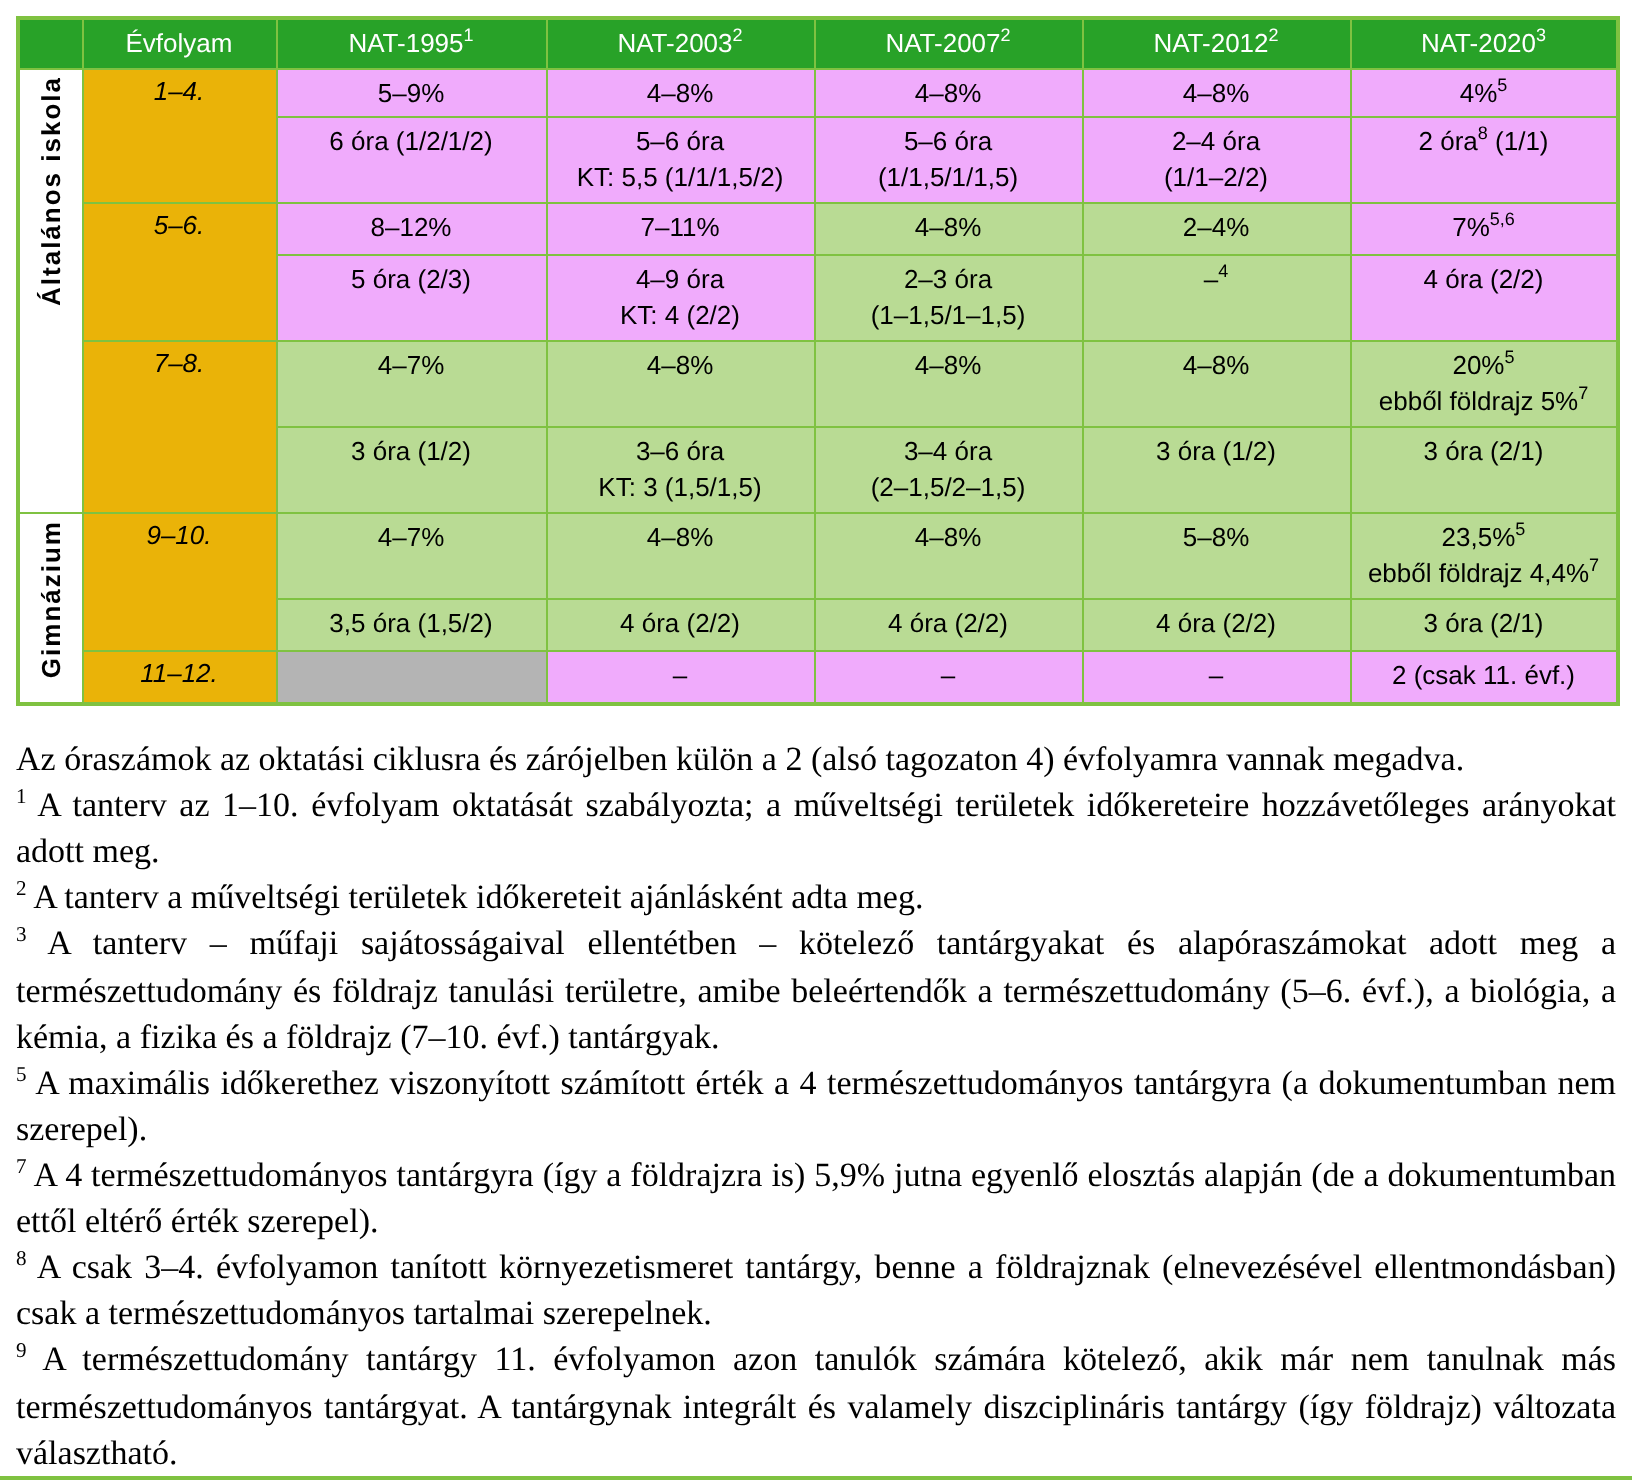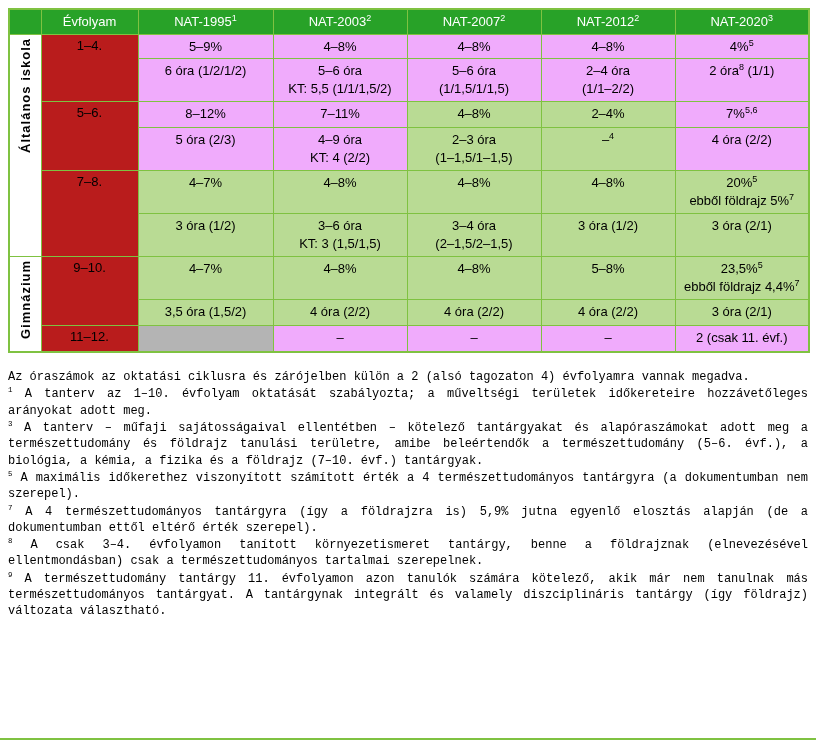--- a/index.html
+++ b/index.html
@@ -35,43 +35,43 @@
     background:var(--header-green);
     color:#fff;
     font-weight:normal;
     vertical-align:middle;
     padding:2px;
   }
   td.hcorner{background:var(--header-green);}
   td.w{background:#f0abfc;}
   td.g{background:var(--cell-green);}
   td.gray{background:var(--gray);}
-  td.evf{background:#b91c1c;font-weight:normal;}
+  td.evf{background:#eab308;font-weight:normal;font-style:italic;}
   td.vlab{
     background:#fff;
     vertical-align:middle;
     padding:0;
   }
   .vert{
     writing-mode:vertical-rl;
     transform:rotate(180deg);
     font-weight:bold;
     font-size:13px;
     letter-spacing:1px;
     margin:0 auto;
     white-space:nowrap;
   }
   .cl{line-height:1.45;}
   td sup{font-size:9px;line-height:0;}
   th sup{font-size:9px;line-height:0;}
   .notes{
     width:800px;
     margin-top:15px;
-    font-family:Liberation Mono, monospace;
-    font-size:12px;
+    font-family:Liberation Serif, serif;
+    font-size:17px;
     line-height:1.36;
     text-align:justify;
   }
   .notes p{margin:0;}
   .notes sup{font-size:62%;}
   .bottom-rule{
     position:absolute;
     left:0;right:0;bottom:0;
     height:2px;
     background:var(--border-green);
@@ -274,20 +274,21 @@
     <td class="w">
           <div class="cl"><span>2 (csak 11. évf.)</span></div>
         </td>
   </tr>
 </tbody>
   </table>
 
 <div class="notes">
   <p><sup></sup><span>Az óraszámok az oktatási ciklusra és zárójelben külön a 2 (alsó tagozaton 4) évfolyamra vannak megadva.</span></p>
   <p><sup>1</sup> <span>A tanterv az 1–10. évfolyam oktatását szabályozta; a műveltségi területek időkereteire hozzávetőleges arányokat adott meg.</span></p>
+  <p><sup>2</sup> <span>A tanterv a műveltségi területek időkereteit ajánlásként adta meg.</span></p>
   <p><sup>3</sup> <span>A tanterv – műfaji sajátosságaival ellentétben – kötelező tantárgyakat és alapóraszámokat adott meg a természettudomány és földrajz tanulási területre, amibe beleértendők a természettudomány (5–6. évf.), a biológia, a kémia, a fizika és a földrajz (7–10. évf.) tantárgyak.</span></p>
   <p><sup>5</sup> <span>A maximális időkerethez viszonyított számított érték a 4 természettudományos tantárgyra (a dokumentumban nem szerepel).</span></p>
   <p><sup>7</sup> <span>A 4 természettudományos tantárgyra (így a földrajzra is) 5,9% jutna egyenlő elosztás alapján (de a dokumentumban ettől eltérő érték szerepel).</span></p>
   <p><sup>8</sup> <span>A csak 3–4. évfolyamon tanított környezetismeret tantárgy, benne a földrajznak (elnevezésével ellentmondásban) csak a természettudományos tartalmai szerepelnek.</span></p>
   <p><sup>9</sup> <span>A természettudomány tantárgy 11. évfolyamon azon tanulók számára kötelező, akik már nem tanulnak más természettudományos tantárgyat. A tantárgynak integrált és valamely diszciplináris tantárgy (így földrajz) változata választható.</span></p>
 </div>
 
 <div class="bottom-rule"></div>
 
 </body></html>

